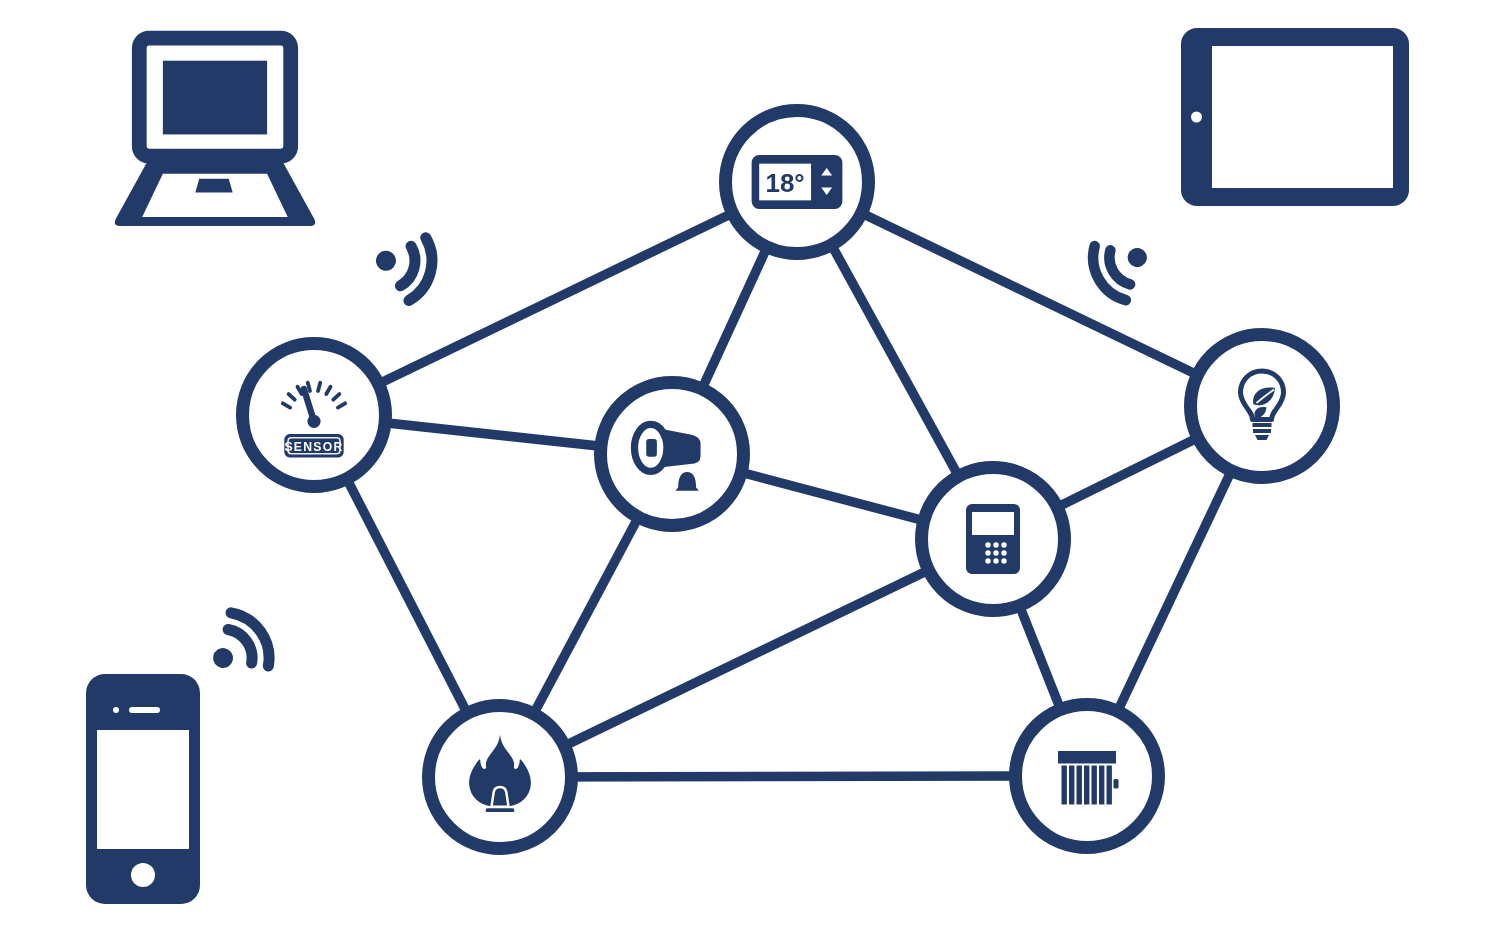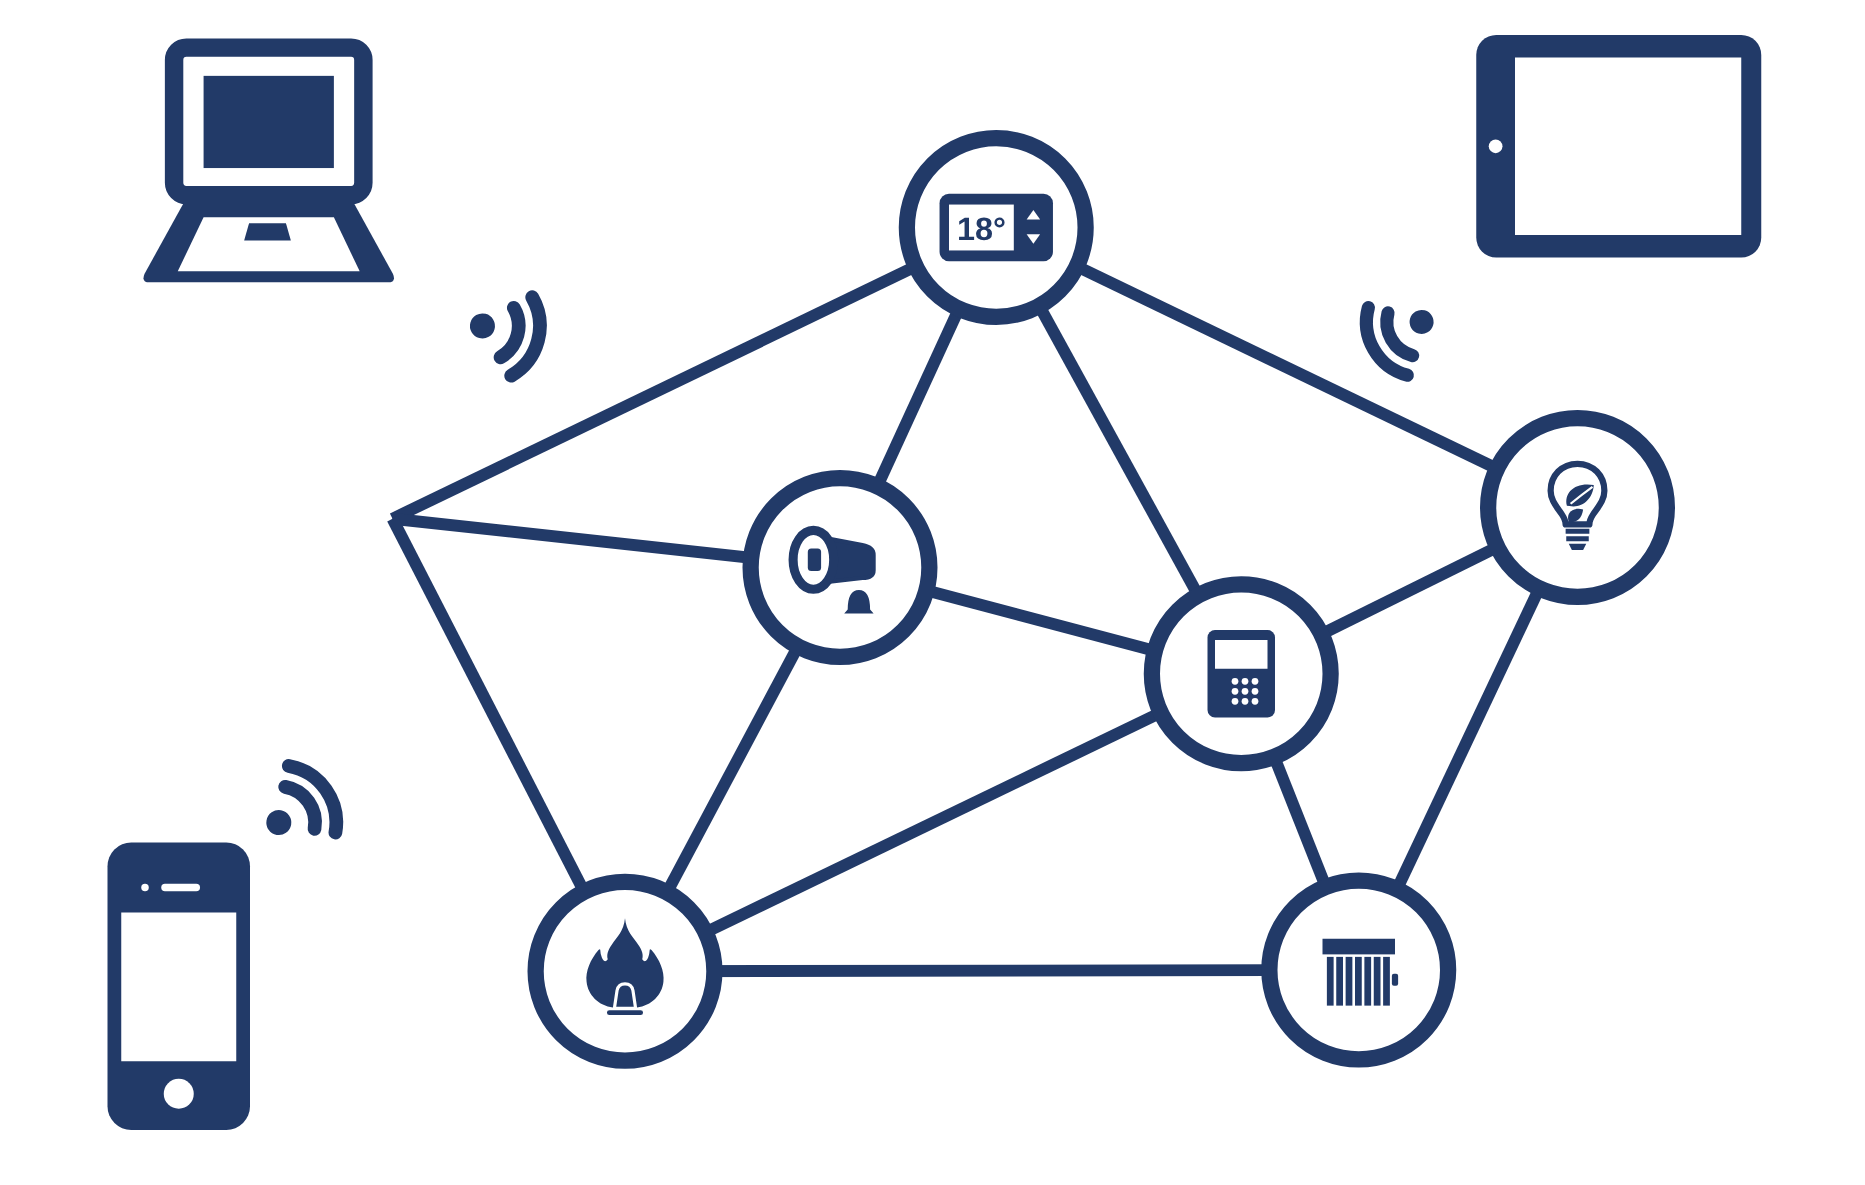--- a/index.html
+++ b/index.html
@@ -54,20 +54,39 @@
   <div class="node" style="left:719px;top:104px;">
     <svg width="108" height="108" viewBox="0 0 100 100">
       <rect x="8" y="25" width="84" height="50" rx="7" class="navy"></rect>
       <rect x="15" y="33" width="48" height="34" class="white"></rect>
       <text x="39" y="59" text-anchor="middle" font-size="24" font-weight="bold" fill="#223a68">18°</text>
       <polygon points="77.5,37 72.5,44 82.5,44" class="white"></polygon>
       <polygon points="72.5,55 82.5,55 77.5,62" class="white"></polygon>
     </svg>
   </div>
 
+  <div class="node" style="left:236px;top:337px;">
+    <svg width="106" height="106" viewBox="0 0 100 100">
+      <g class="stroke-navy" stroke-width="3.6" stroke-linecap="round">
+        <line x1="27.5" y1="43.0" x2="20.6" y2="39.0"></line>
+        <line x1="31.8" y1="35.6" x2="26.1" y2="30.2"></line>
+        <line x1="38.4" y1="30.2" x2="34.4" y2="23.3"></line>
+        <line x1="46.2" y1="27.3" x2="44.1" y2="19.6"></line>
+        <line x1="53.8" y1="27.3" x2="55.9" y2="19.6"></line>
+        <line x1="61.6" y1="30.2" x2="65.6" y2="23.3"></line>
+        <line x1="68.2" y1="35.6" x2="73.9" y2="30.2"></line>
+        <line x1="72.5" y1="43.0" x2="79.4" y2="39.0"></line>
+      </g>
+      <line x1="50" y1="56" x2="40.5" y2="25.5" class="stroke-navy" stroke-width="6" stroke-linecap="round"></line>
+      <circle cx="50" cy="56" r="6.2" class="navy"></circle>
+      <rect x="22" y="68" width="56" height="22" rx="5" class="navy"></rect>
+      <rect x="25.5" y="71.5" width="49" height="15" rx="3" fill="none" class="stroke-white" stroke-width="1.4" opacity="0.9"></rect>
+      <text x="50" y="83.5" text-anchor="middle" font-size="11.5" font-weight="bold" letter-spacing="1.2" fill="#ffffff">SENSOR</text>
+    </svg>
+  </div>
 
   <div class="node" style="left:594px;top:376px;">
     <svg width="112" height="112" viewBox="0 0 100 100">
       <path d="M35,28 L66,34 Q74,35.5 74,41 L74,52 Q74,57.5 66,57.5 L35,61 Z" class="navy stroke-navy" stroke-width="3" stroke-linejoin="round"></path>
       <ellipse cx="31" cy="44.5" rx="14.5" ry="21" class="white stroke-navy" stroke-width="6.5"></ellipse>
       <rect x="27" y="36.5" width="9.5" height="16" rx="2.5" class="navy"></rect>
       <path d="M55.5,80 Q55.5,66 63.5,66 Q71.5,66 71.5,80 L74,82.8 L53,82.8 Z" class="navy"></path>
     </svg>
   </div>
 

